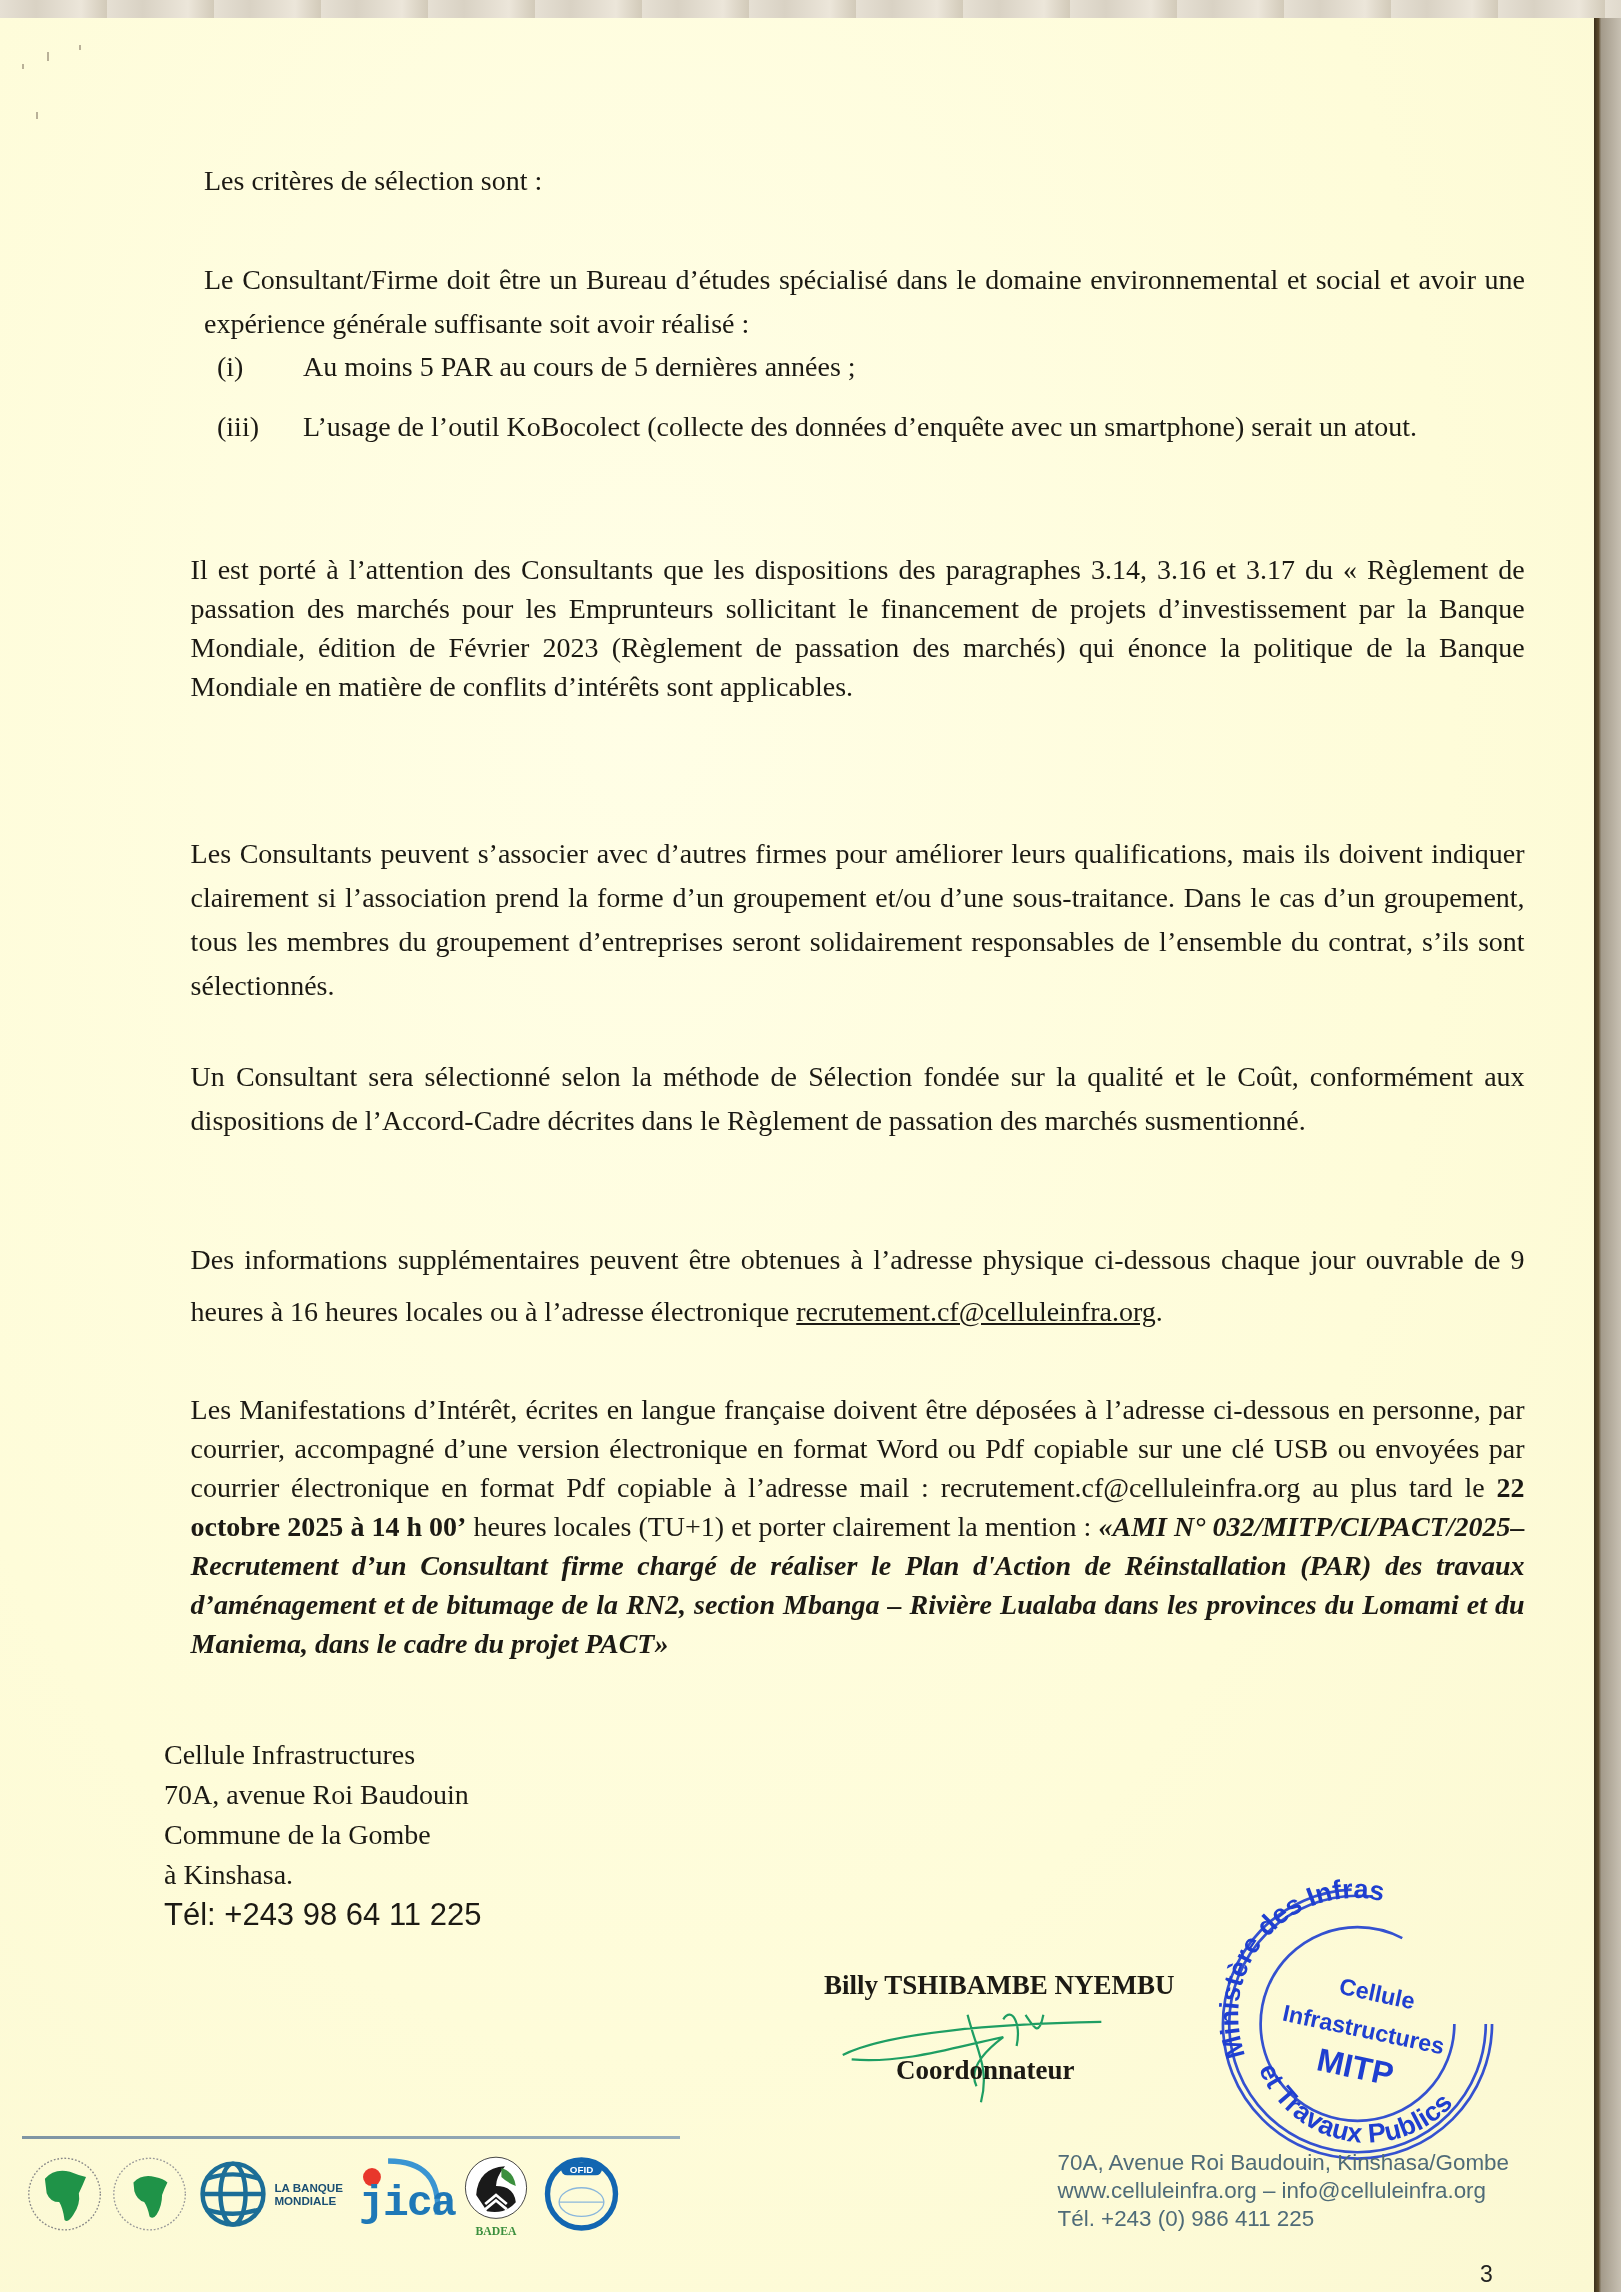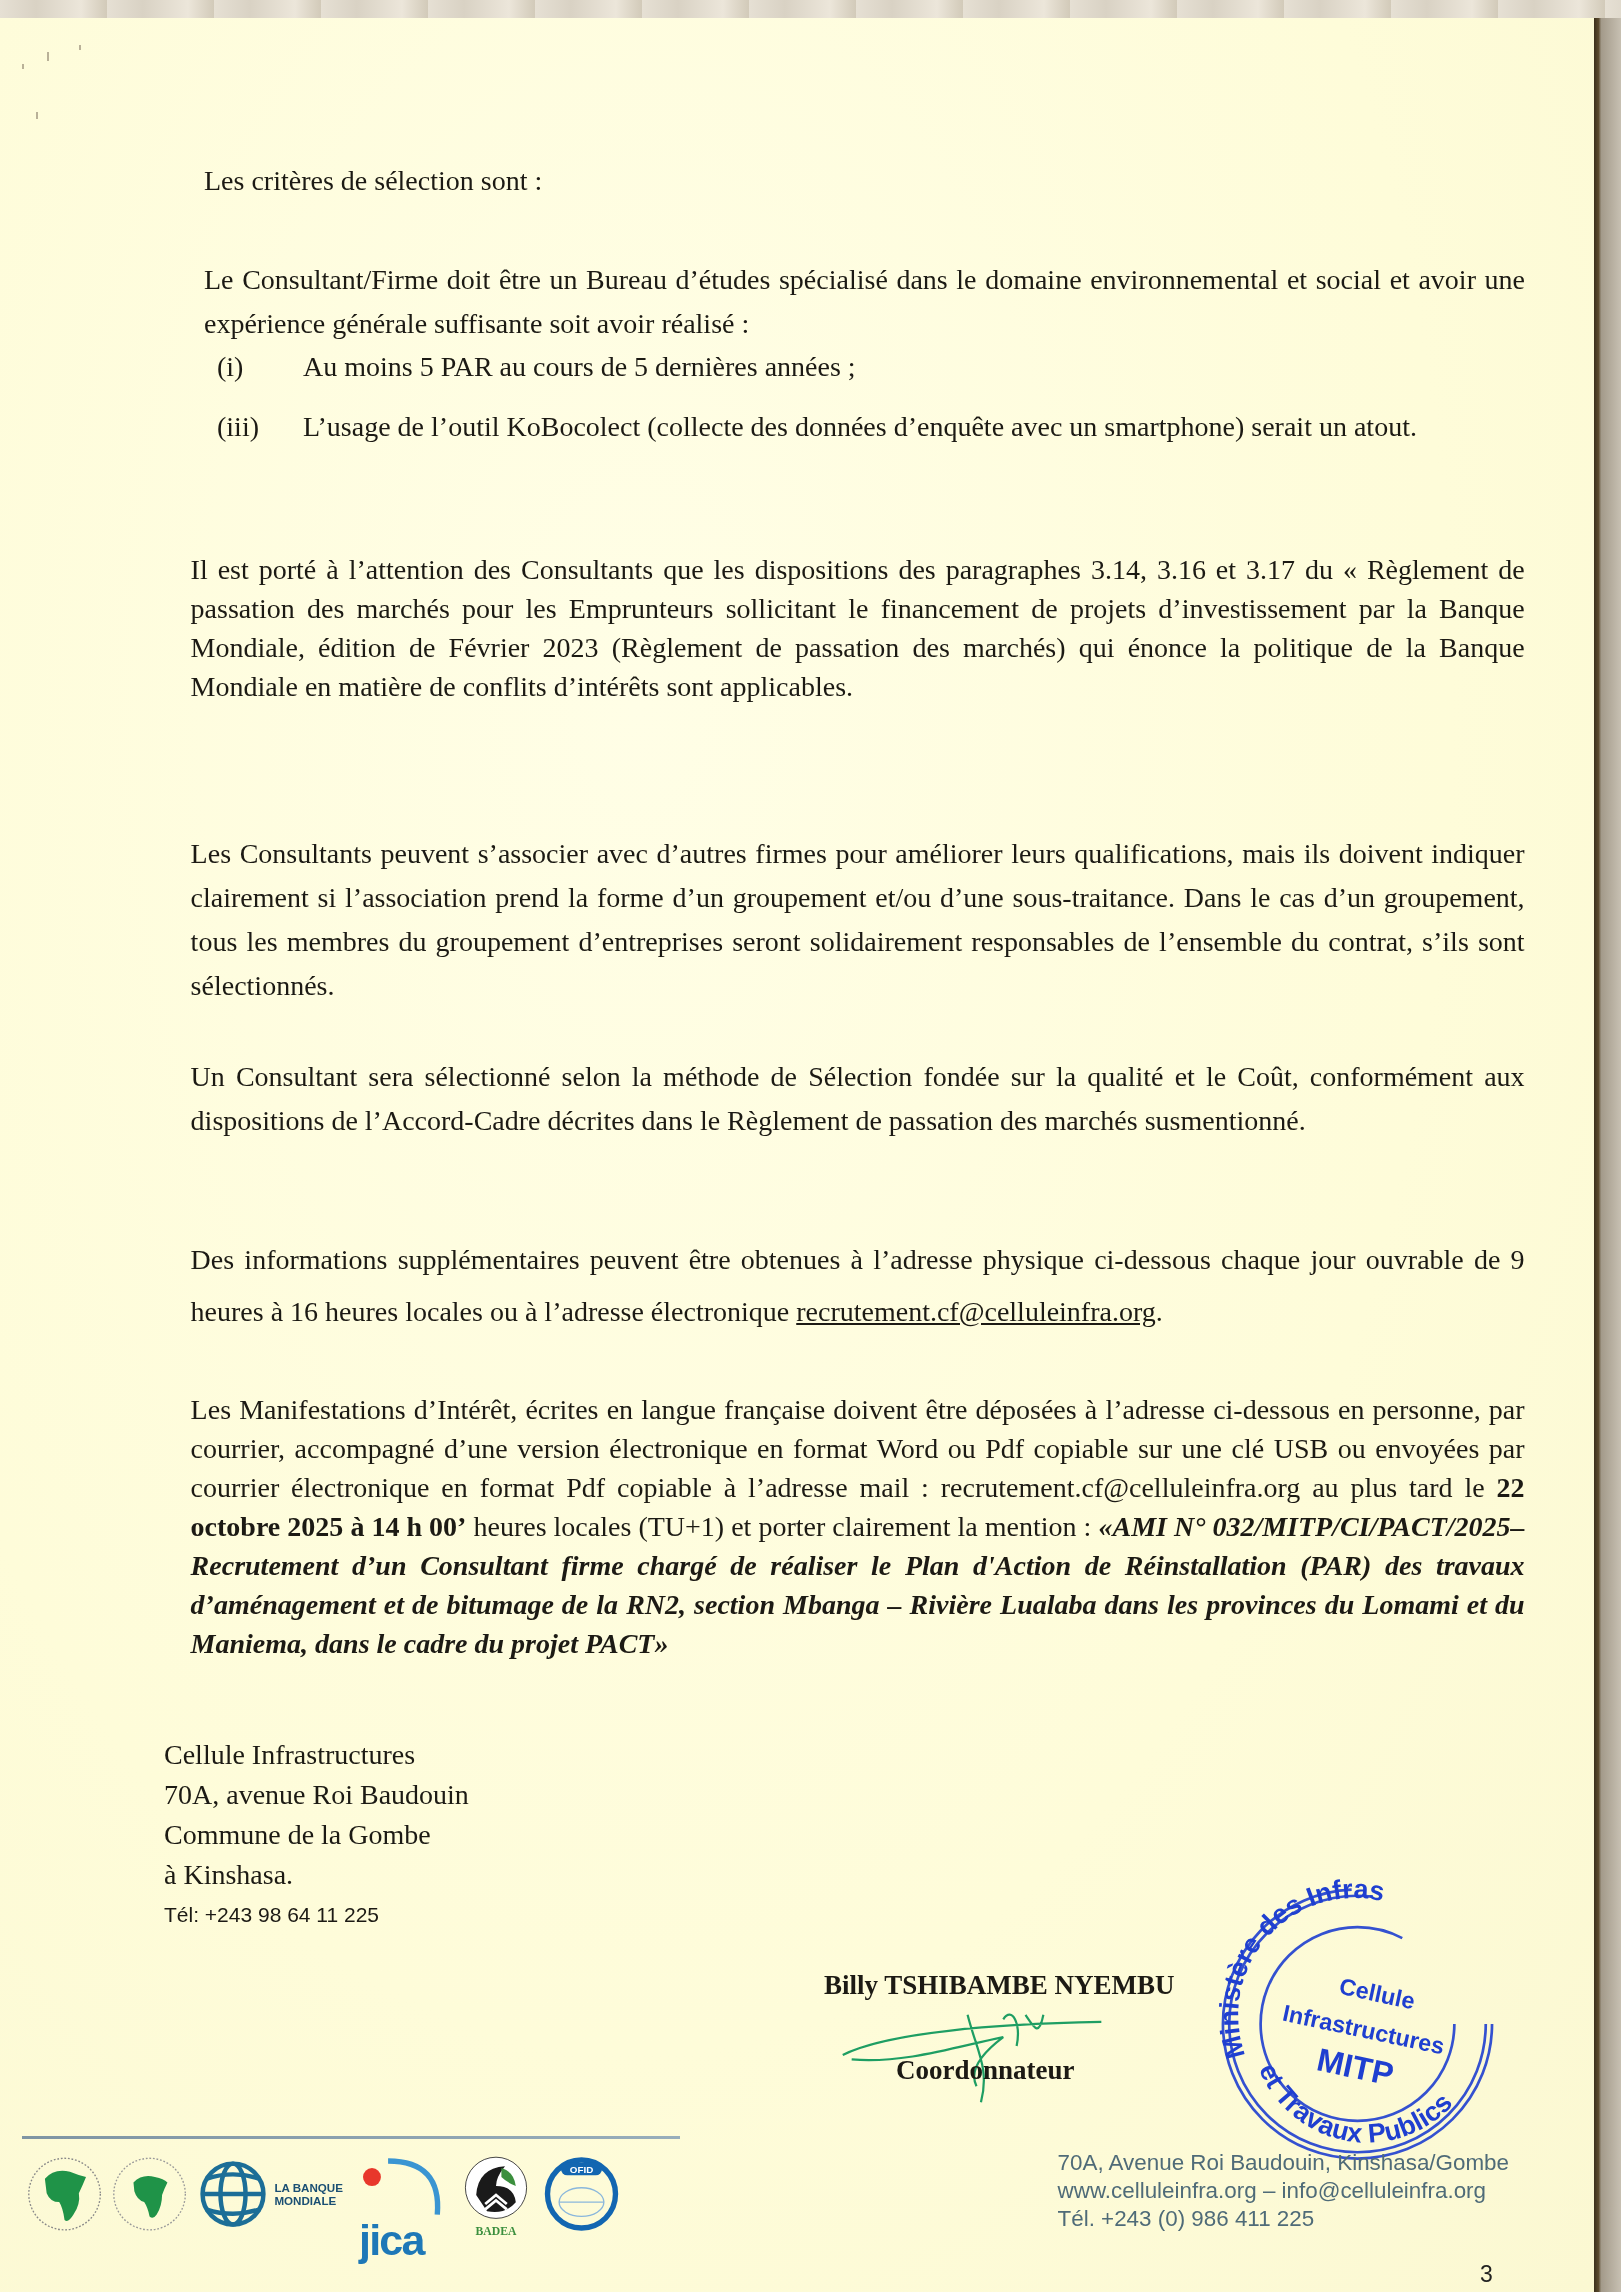--- a/index.html
+++ b/index.html
@@ -28,33 +28,33 @@
   p { margin: 16px; text-align: justify; }
   .para { position: absolute; left: 0; width: 1321px; }
   .item { position: relative; padding-left: 99px; }
   .item .num { position: absolute; left: 29px; top: 0; }
   .item-list { margin-left: 0; }
   .em-bold { font-weight: bold; }
   .it { font-style: italic; font-weight: bold; }
   .link { text-decoration: underline; }
 
   .address { position: absolute; left: 164px; top: 1735px; font-size: 28px; line-height: 40px; }
-  .address .tel { font-family: "Liberation Sans", "DejaVu Sans", sans-serif; font-size: 21px; }
+  .address .tel { font-family: "Liberation Sans", "DejaVu Sans", sans-serif; font-size: 31px; }
 
   .sign-name { position: absolute; left: 824px; top: 1970px; font-size: 27px; font-weight: bold; }
   .sign-role { position: absolute; left: 896px; top: 2055px; font-size: 27px; font-weight: bold; }
   .signature { position: absolute; left: 833px; top: 1997px; width: 287px; height: 107px; }
 
   .stamp { position: absolute; left: 1205px; top: 1876px; width: 296px; height: 296px; }
 
   .footer-rule { position: absolute; left: 22.4px; top: 2136px; width: 658px; height: 2.7px; background: linear-gradient(90deg,#7f95a3,#98aebb); }
   .logos { position: absolute; left: 27px; top: 2145px; height: 99px; display: flex; align-items: center; gap: 9px; }
   .logo { display: flex; align-items: center; }
   .wb-text { font-family: "Liberation Sans", "DejaVu Sans", sans-serif; font-weight: bold; font-size: 11.6px; line-height: 12.5px; color: #1a4f73; margin-left: 5.4px; }
-  .jica-text { font-family: Liberation Sans, sans-serif; font-weight: bold; font-size: 43px; color: #1e78b7; letter-spacing: -1.8px; margin-top: 37px; }
+  .jica-text { font-family: Liberation Mono, monospace; font-weight: bold; font-size: 43px; color: #1e78b7; letter-spacing: -1.8px; }
 
   .footer-contact { position: absolute; right: 112px; top: 2149px; font-family: "Liberation Sans", "DejaVu Sans", sans-serif; font-size: 22.4px; line-height: 28px; color: #4f6b78; }
   .page-num { position: absolute; left: 1480px; top: 2261px; font-family: "Liberation Sans", "DejaVu Sans", sans-serif; font-size: 23px; color: #222; }
 </style>
 </head>
 <body>
 
 <div class="scan-top"></div>
 <div class="page"></div>
 <div class="page-edge"></div>

